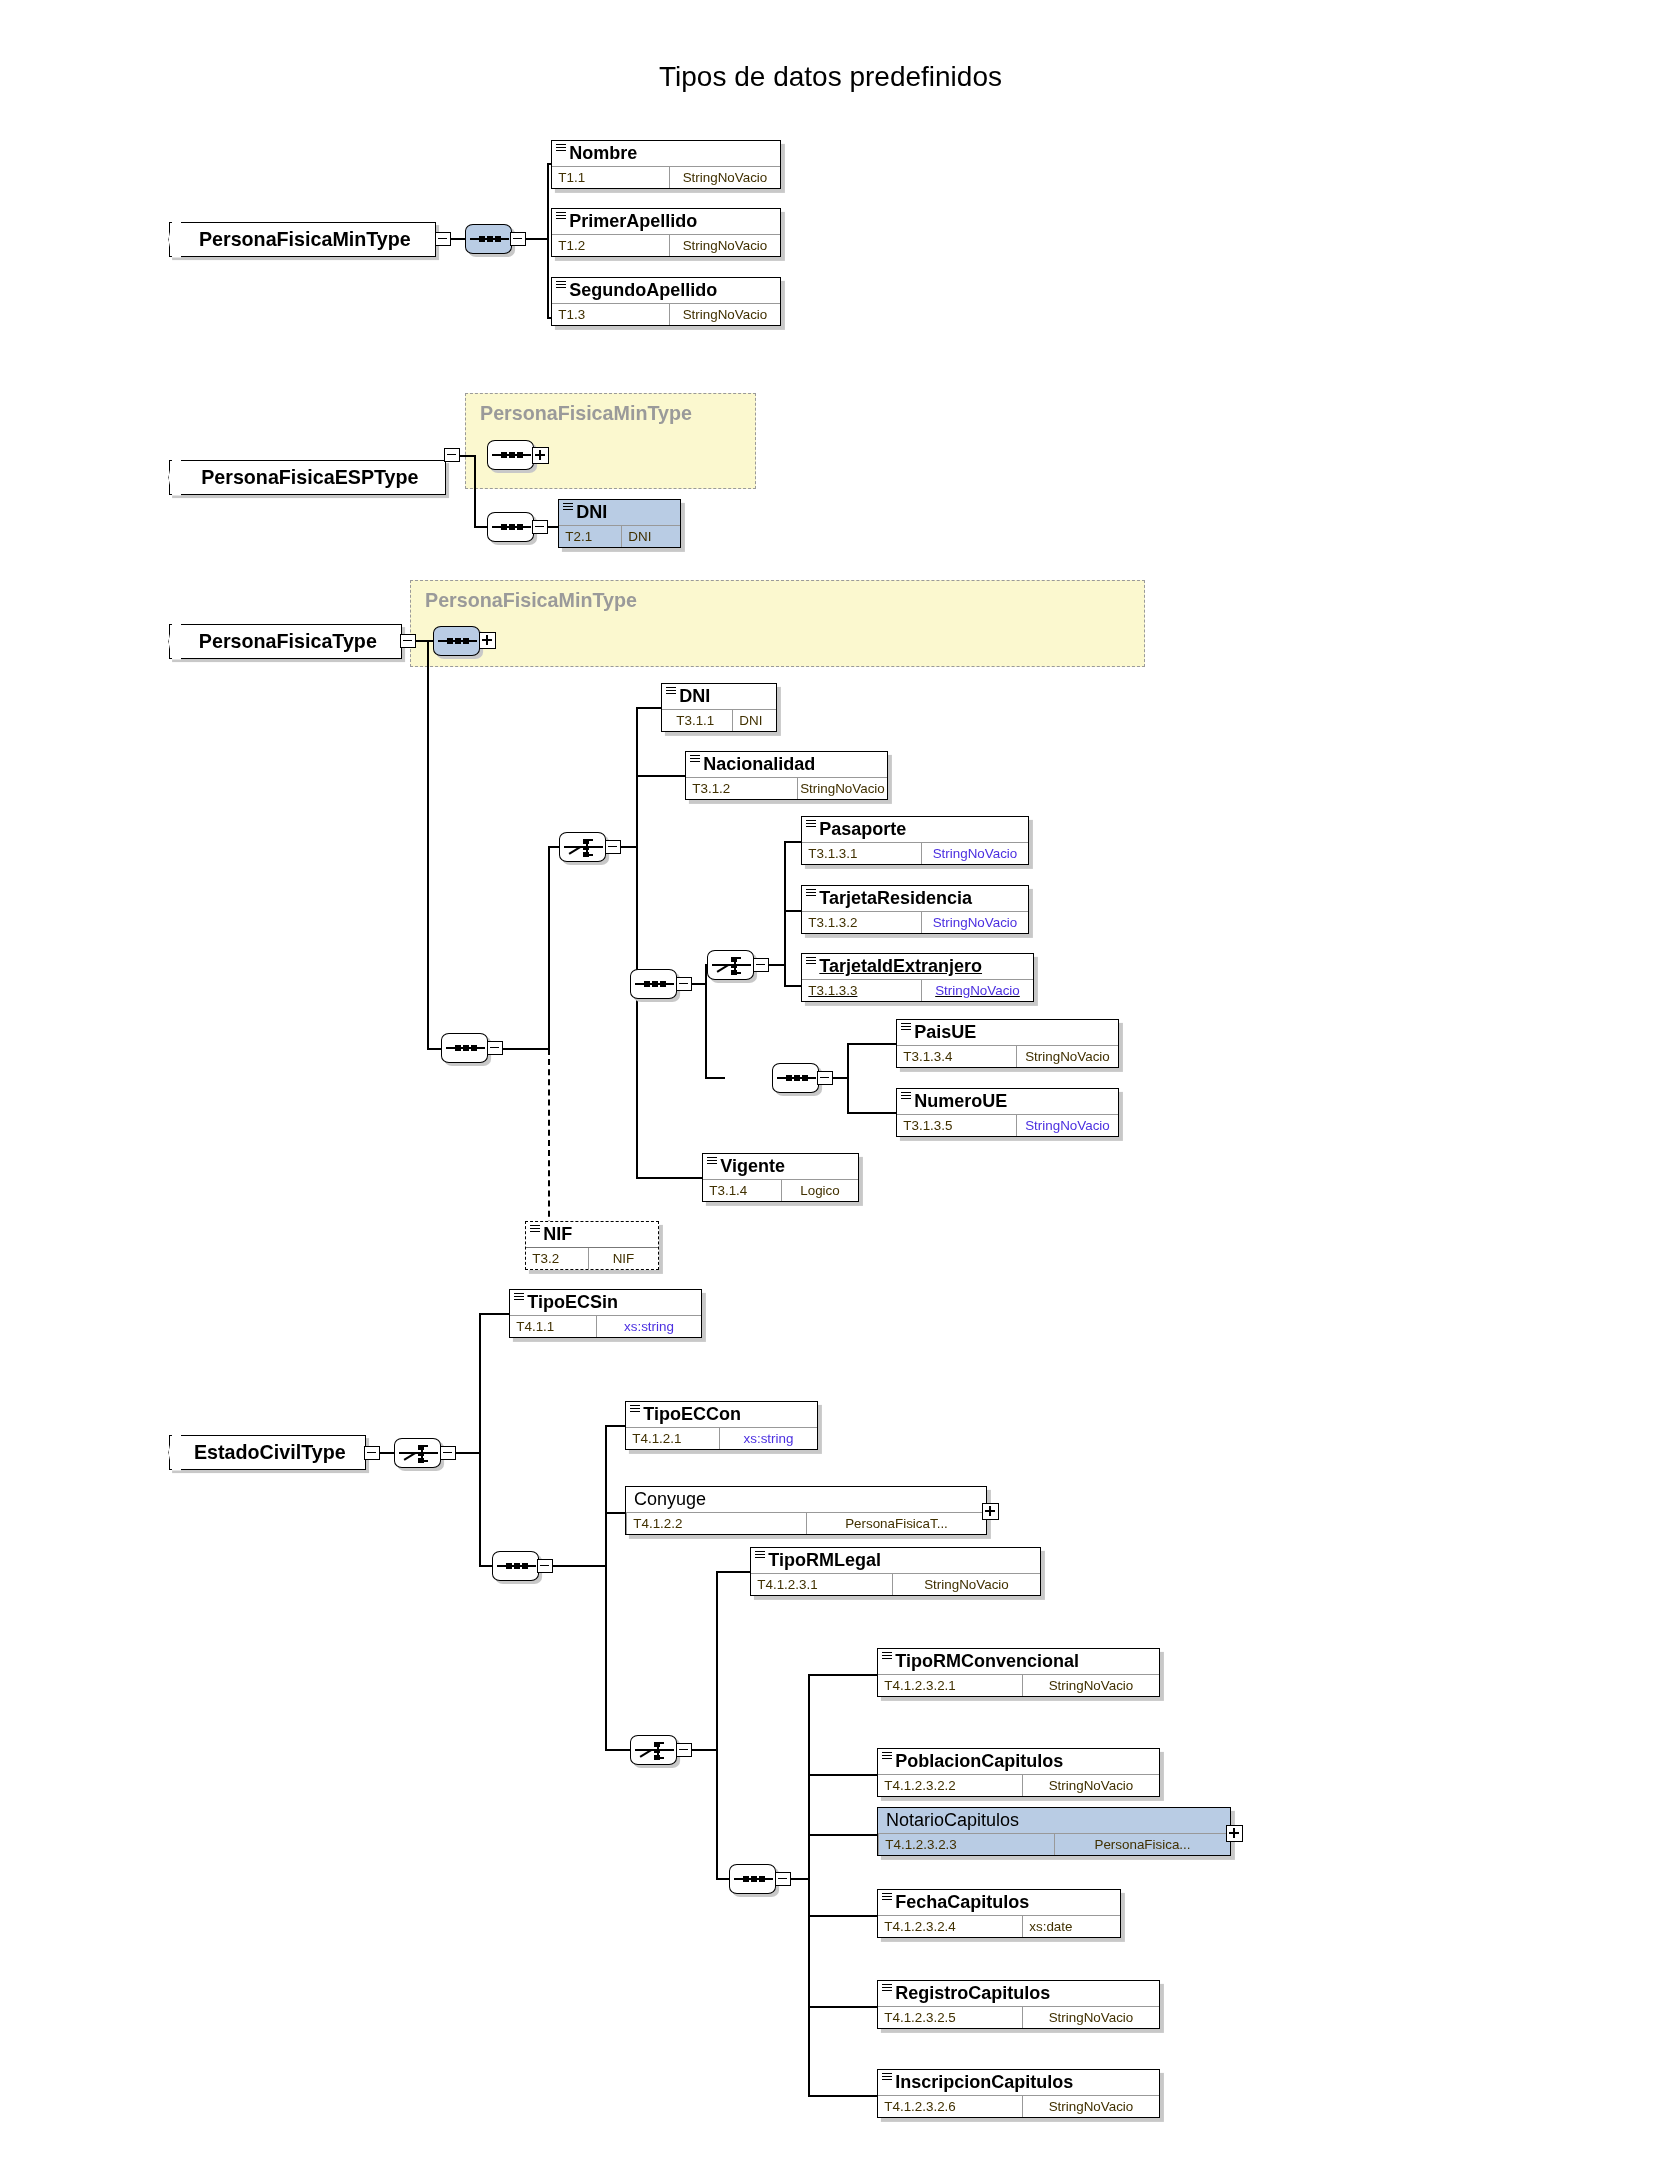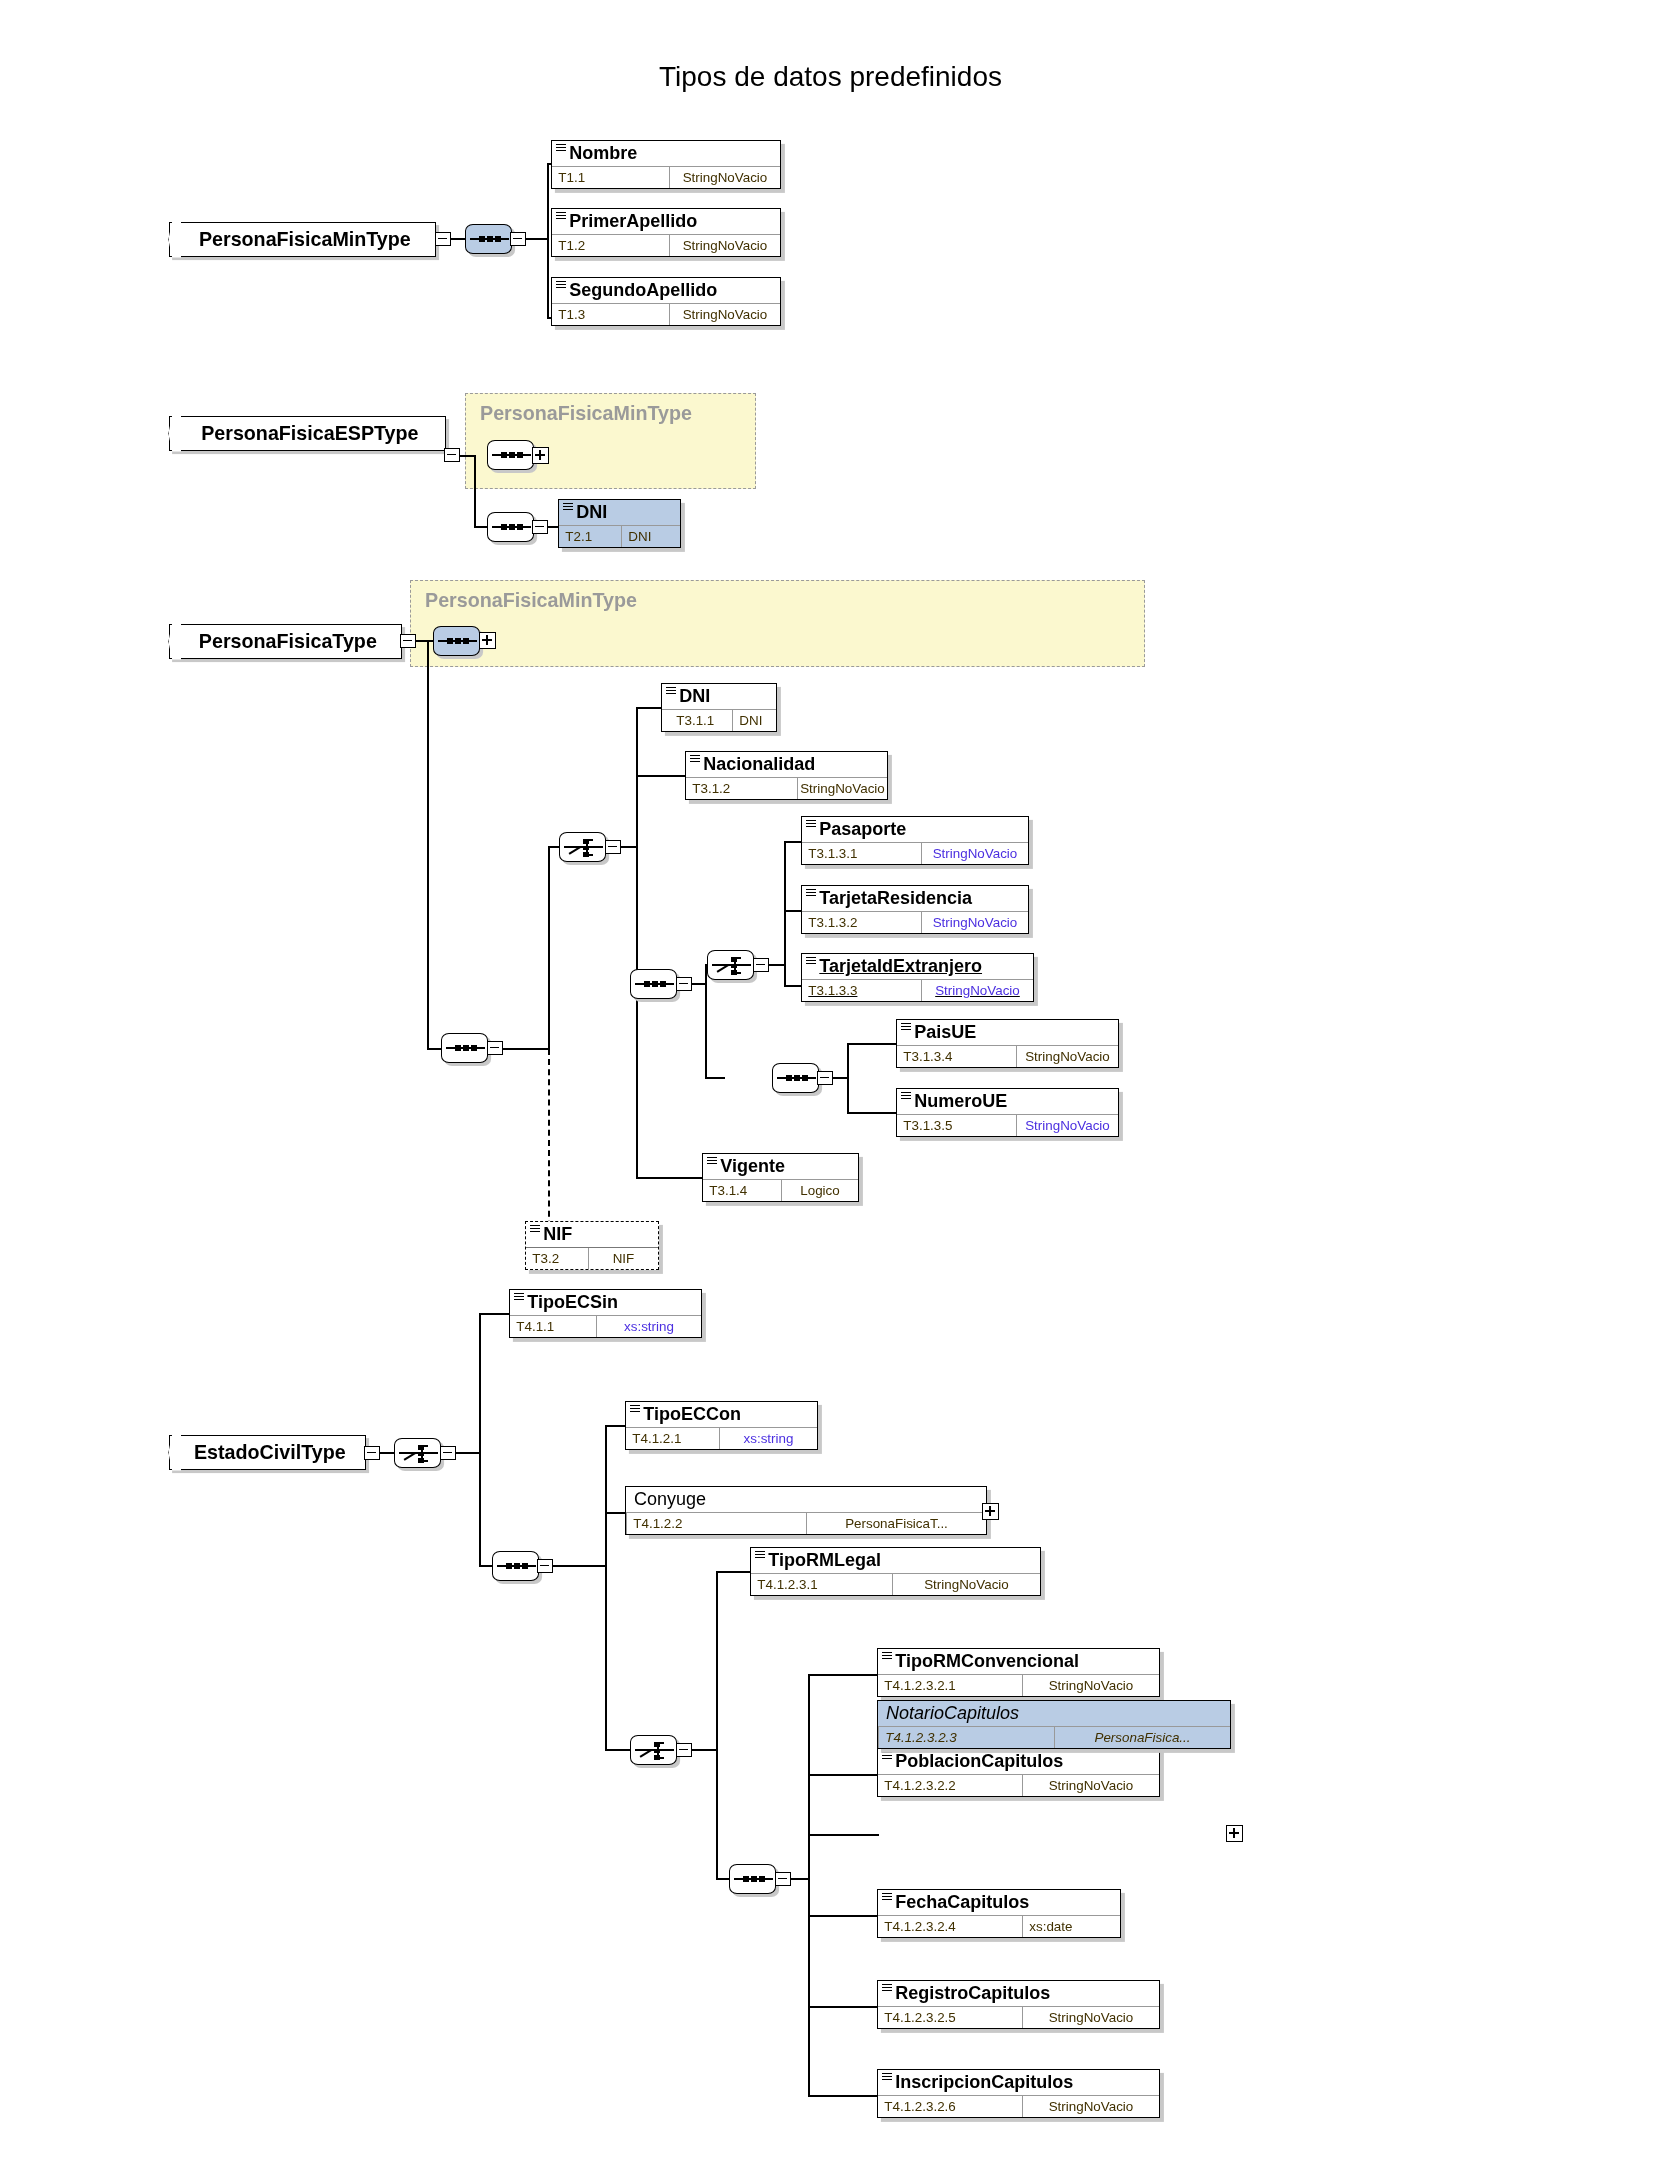--- a/index.html
+++ b/index.html
@@ -150,21 +150,21 @@
     <div class="row">
       <div class="c1" style="width:118px;">T1.3</div>
       <div class="c2 ctr">StringNoVacio</div>
     </div>
   </div>
 
   <div class="grp" style="left:465px;top:393px;width:291px;height:96px;">
     <div class="glabel">PersonaFisicaMinType</div>
   </div>
 
-  <div class="typebox" style="left:169px;top:416px;width:277px;height:35px;">
+  <div class="typebox" style="left:169px;top:460px;width:277px;height:35px;">
     <span>PersonaFisicaESPType</span>
   </div>
   <div class="stub" style="left:444px;top:448px;"></div>
   <div class="h" style="left:459px;top:455px;width:17.3px;"></div>
   <div class="v" style="left:474px;top:455px;height:73px;"></div>
   <div class="h" style="left:474px;top:526px;width:14px;"></div>
 
   <div class="node seq" style="left:487px;top:440px;">
     <div class="bar"></div>
     <div class="d d1"></div>
@@ -583,21 +583,21 @@
           <i></i>
         </span>
       <span>PoblacionCapitulos</span>
     </div>
     <div class="row">
       <div class="c1" style="width:145px;">T4.1.2.3.2.2</div>
       <div class="c2 ctr">StringNoVacio</div>
     </div>
   </div>
 
-  <div class="ebox plain sel" style="left:877px;top:1700px;width:354px;font-style:italic;">
+  <div class="ebox plain sel" style="left:877px;top:1807px;width:354px;">
     <div class="hdr">
       <span>NotarioCapitulos</span>
     </div>
     <div class="row">
       <div class="c1" style="width:177px;">T4.1.2.3.2.3</div>
       <div class="c2 ctr">PersonaFisica...</div>
     </div>
   </div>
   <div class="plusbtn" style="left:1226px;top:1825px;"></div>
 

